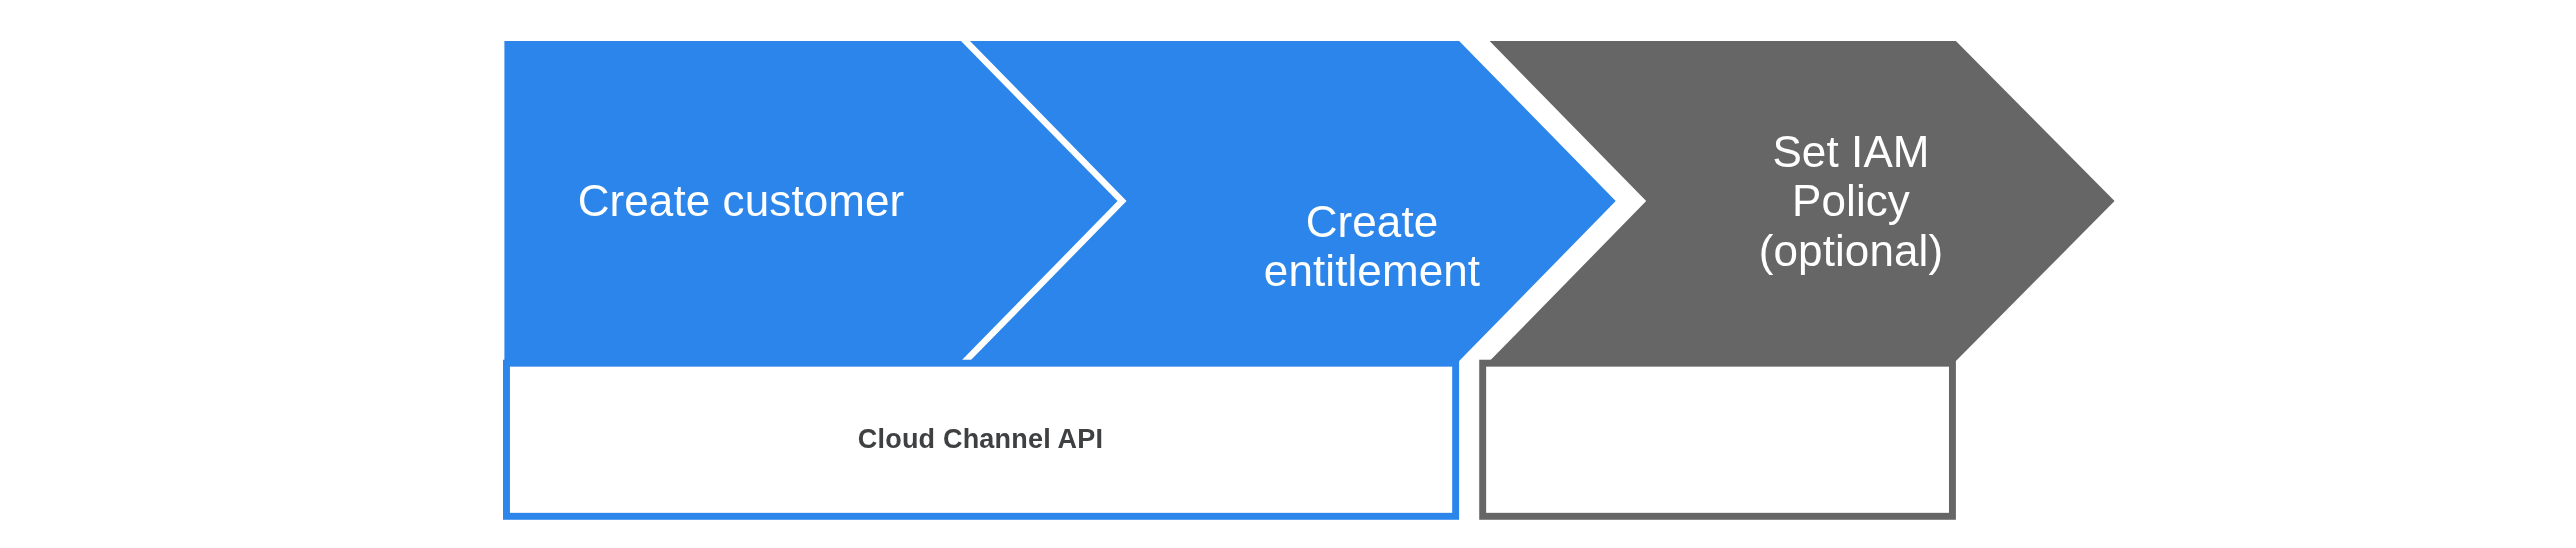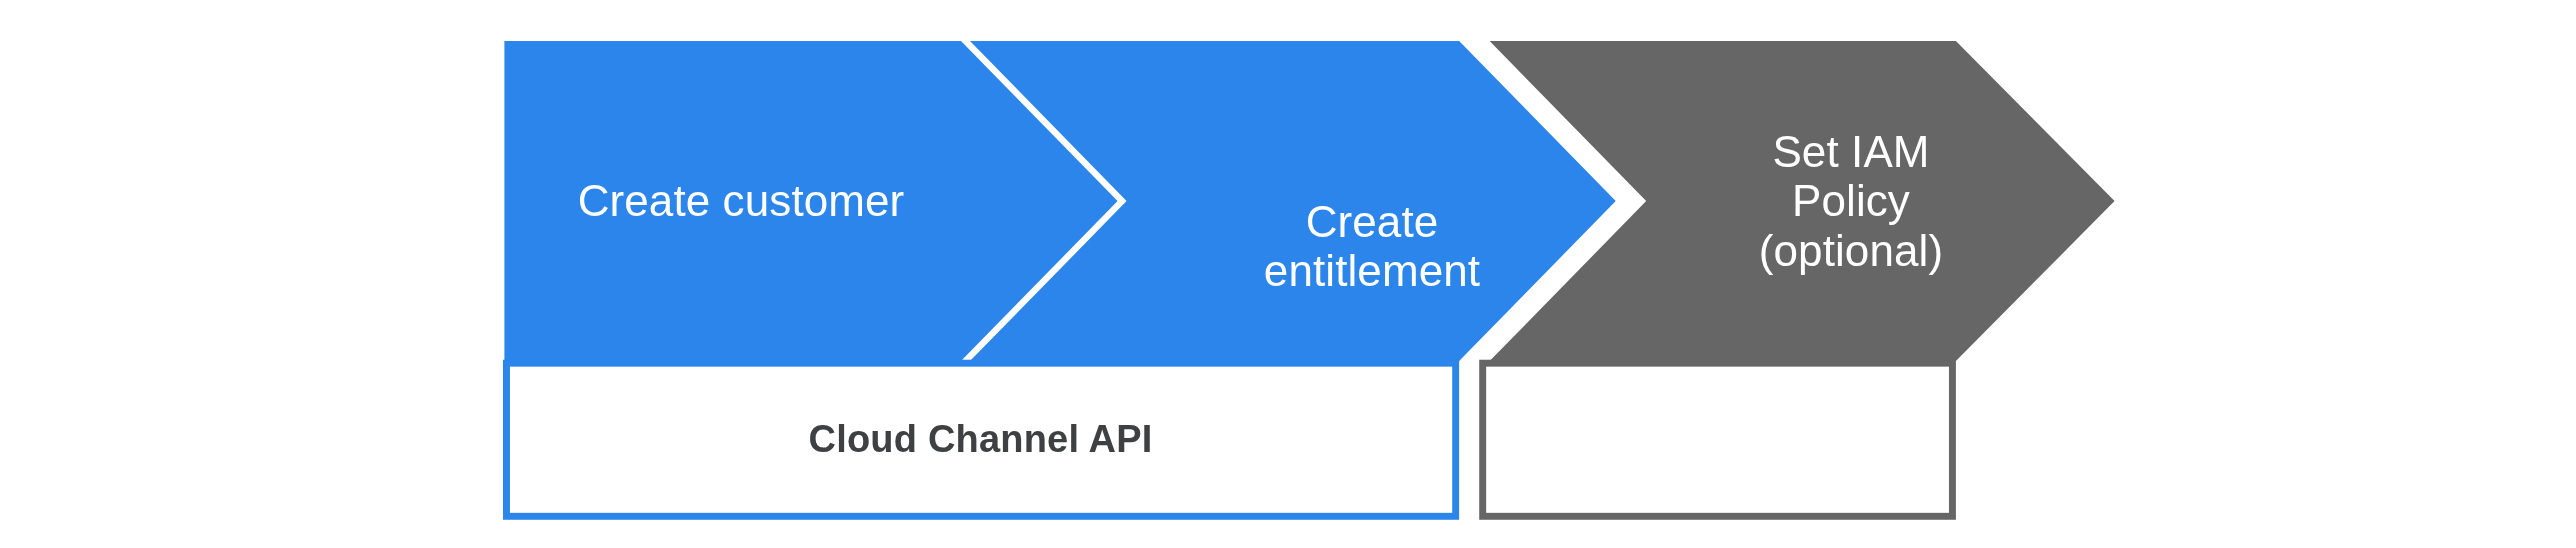--- a/index.html
+++ b/index.html
@@ -40,21 +40,21 @@
     white-space: pre-line;
     pointer-events: none;
   }
   .api-label {
     position: absolute;
     display: flex;
     align-items: center;
     justify-content: center;
     text-align: center;
     color: #3f4042;
-    font-size: 38px;
+    font-size: 27px;
     font-weight: bold;
     letter-spacing: 0.2px;
     pointer-events: none;
   }
 </style>
 </head>
 <body>
 
 <div id="diagram-root">
 

